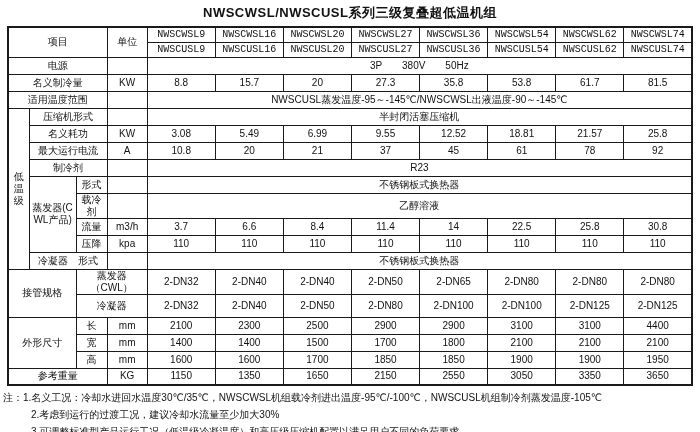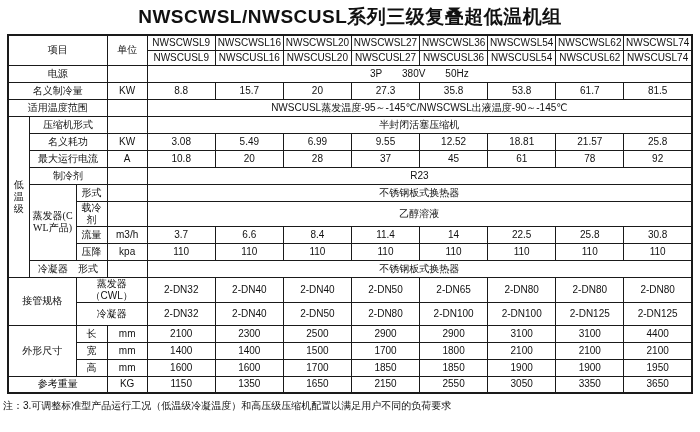--- a/index.html
+++ b/index.html
@@ -6,21 +6,21 @@
   body{
     width:700px;height:432px;
     background:#ffffff;
     font-family:"Liberation Sans","DejaVu Sans",sans-serif;
     color:#111;
     overflow:hidden;
   }
   .page{width:700px;height:432px;position:relative;}
   .title{
     text-align:center;
-    font-size:19px;
+    font-size:13px;
     font-weight:bold;
     padding-top:4px;
     letter-spacing:0.5px;
   }
   table.spec{
     border-collapse:collapse;
     table-layout:fixed;
     width:686px;
     margin:4px 0 0 7px;
     border:2px solid #1a1a1a;
@@ -32,22 +32,22 @@
     font-size:10px;
     padding:0 1px;
     line-height:1.2;
     overflow:hidden;
   }
   tr.hrow{height:15px;}
   tr.r{height:17px;}
   tr.pipe{height:23px;}
   td.lbl{font-size:10.5px;}
   td.narrow{word-break:break-all;line-height:1.15;margin-left:33px;}
-  td.wrap{word-break:break-all;line-height:1.15;font-family:Liberation Serif, serif;}
-  td.mono{font-size:10px;}
+  td.wrap{word-break:break-all;line-height:1.15;}
+  td.mono{font-size:10px;font-family:Liberation Mono, monospace;}
   .notes{
     margin:3px 0 0 3px;
     font-size:10px;
     display:flex;
     align-items:flex-start;
   }
   .notes .nlabel{flex:0 0 18px;line-height:17px;}
   .notes .nitems{flex:1;}
   .notes .nitem{line-height:17px;}
   .notes .nitem + .nitem{padding-left:8px;}
@@ -142,21 +142,21 @@
       <td>18.81</td>
       <td>21.57</td>
       <td>25.8</td>
     </tr>
 
     <tr class="r">
       <td class="lbl" colspan="2">最大运行电流</td>
       <td>A</td>
       <td>10.8</td>
       <td>20</td>
-      <td>28</td>
+      <td>21</td>
       <td>37</td>
       <td>45</td>
       <td>61</td>
       <td>78</td>
       <td>92</td>
     </tr>
 
     <tr class="r">
       <td class="lbl" colspan="2">制冷剂</td>
       <td></td>
@@ -284,17 +284,19 @@
       <td>3050</td>
       <td>3350</td>
       <td>3650</td>
     </tr>
   </tbody>
     </table>
 
   <div class="notes">
     <div class="nlabel">注：</div>
     <div class="nitems">
+      <div class="nitem">1.名义工况：冷却水进回水温度30℃/35℃，NWSCWSL机组载冷剂进出温度-95℃/-100℃，NWSCUSL机组制冷剂蒸发温度-105℃</div>
+      <div class="nitem">2.考虑到运行的过渡工况，建议冷却水流量至少加大30%</div>
       <div class="nitem">3.可调整标准型产品运行工况（低温级冷凝温度）和高压级压缩机配置以满足用户不同的负荷要求</div>
     </div>
   </div>
 
 </div>
 
 </body></html>

